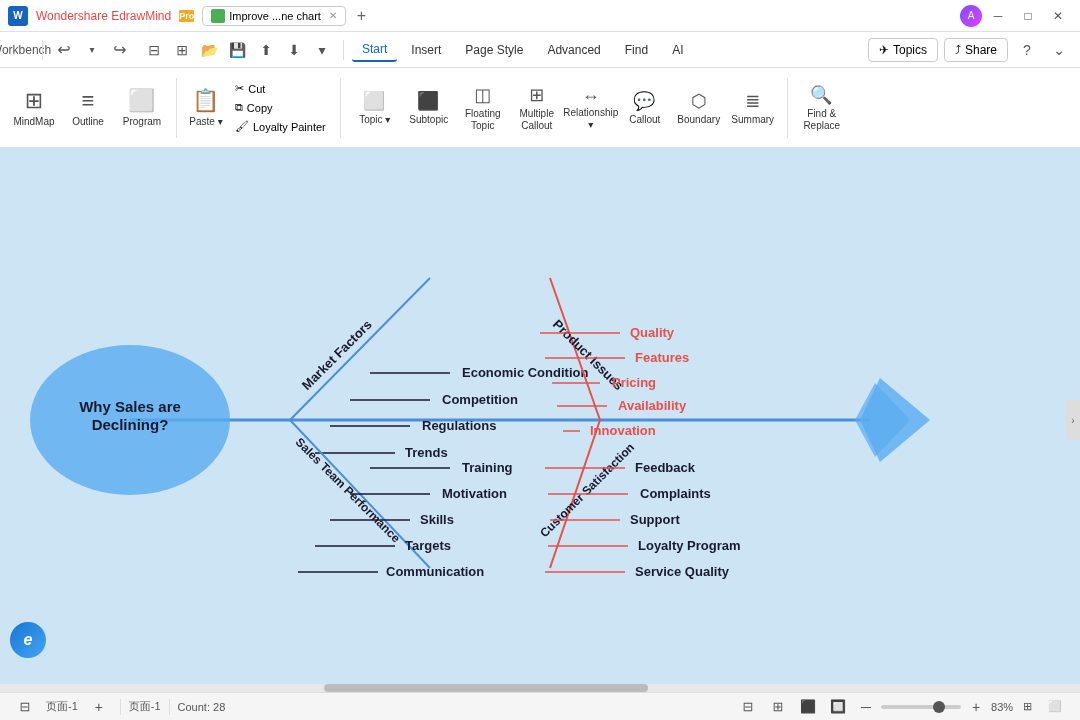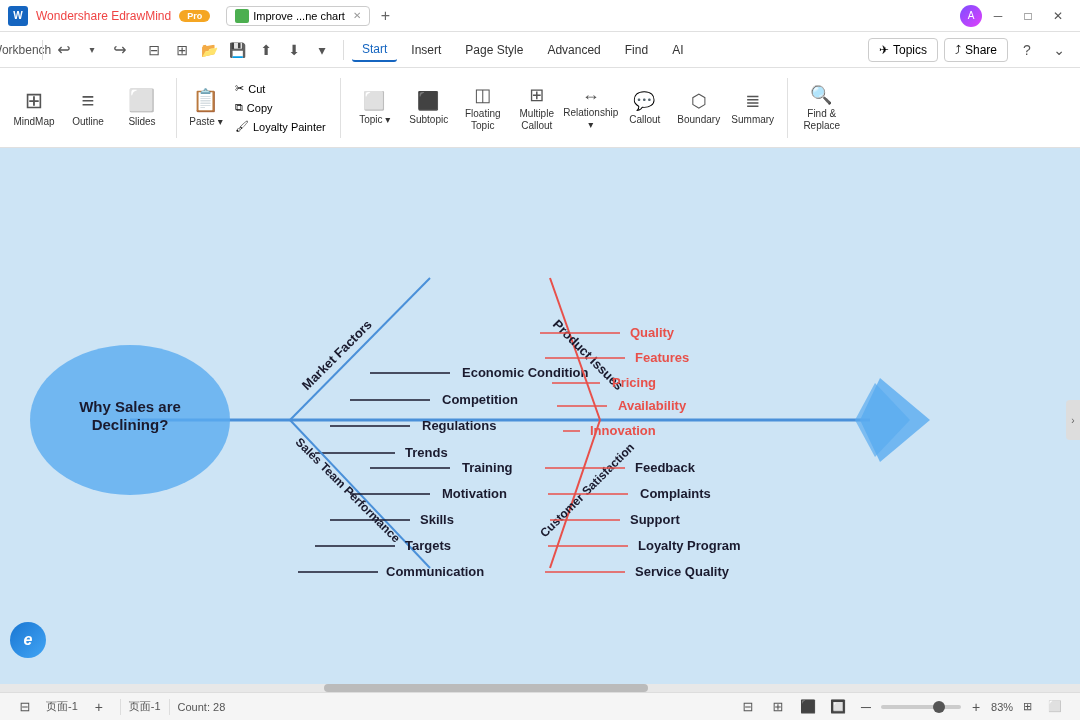--- a/index.html
+++ b/index.html
@@ -9,22 +9,22 @@
     #titlebar {
       height: 32px;
       background: #fff;
       display: flex;
       align-items: center;
       padding: 0 8px;
       border-bottom: 1px solid #e0e0e0;
       gap: 8px;
     }
     #titlebar .logo { width: 20px; height: 20px; background: #1565c0; border-radius: 3px; display: flex; align-items: center; justify-content: center; color: white; font-size: 10px; font-weight: bold; }
-    #titlebar .pro-badge { background: #f5a623; color: white; font-size: 9px; padding: 1px 8px; border-radius: 6px; font-weight: bold; }
-    #titlebar .tab-area { display: flex; align-items: center; margin-left: 8px; gap: 4px; }
+    #titlebar .pro-badge { background: #f5a623; color: white; font-size: 9px; padding: 1px 0; border-radius: 1px; font-weight: bold; }
+    #titlebar .tab-area { display: flex; align-items: center; gap: 4px; }
     #titlebar .tab { display: flex; align-items: center; background: #fff; border: 1px solid #ccc; border-radius: 4px; padding: 2px 8px; font-size: 11px; gap: 4px; }
     #titlebar .tab .tab-icon { width: 14px; height: 14px; background: #4caf50; border-radius: 2px; }
     #titlebar .add-tab { width: 22px; height: 22px; display: flex; align-items: center; justify-content: center; font-size: 16px; color: #666; cursor: pointer; }
     #titlebar .window-controls { margin-left: auto; display: flex; gap: 2px; }
     #titlebar .win-btn { width: 28px; height: 22px; display: flex; align-items: center; justify-content: center; font-size: 12px; color: #555; cursor: pointer; border-radius: 3px; }
     #titlebar .avatar { width: 22px; height: 22px; border-radius: 50%; background: linear-gradient(135deg, #7c4dff, #e040fb); display: flex; align-items: center; justify-content: center; color: white; font-size: 10px; }
 
     
     #menubar {
       height: 36px;
@@ -231,21 +231,21 @@
       <div class="ribbon-item">
         <span class="ri-icon">⊞</span>
         <span class="ri-label">MindMap</span>
       </div>
       <div class="ribbon-item">
         <span class="ri-icon">≡</span>
         <span class="ri-label">Outline</span>
       </div>
       <div class="ribbon-item">
         <span class="ri-icon">⬜</span>
-        <span class="ri-label">Slides</span>
+        <span class="ri-label">Program</span>
       </div>
     </div>
   </div>
   <div class="ribbon-sep"></div>
 
   <div class="ribbon-group">
     <div class="ribbon-group-items">
       <div class="ribbon-item" style="width:42px;">
         <span class="ri-icon">📋</span>
         <span class="ri-label">Paste ▾</span>

